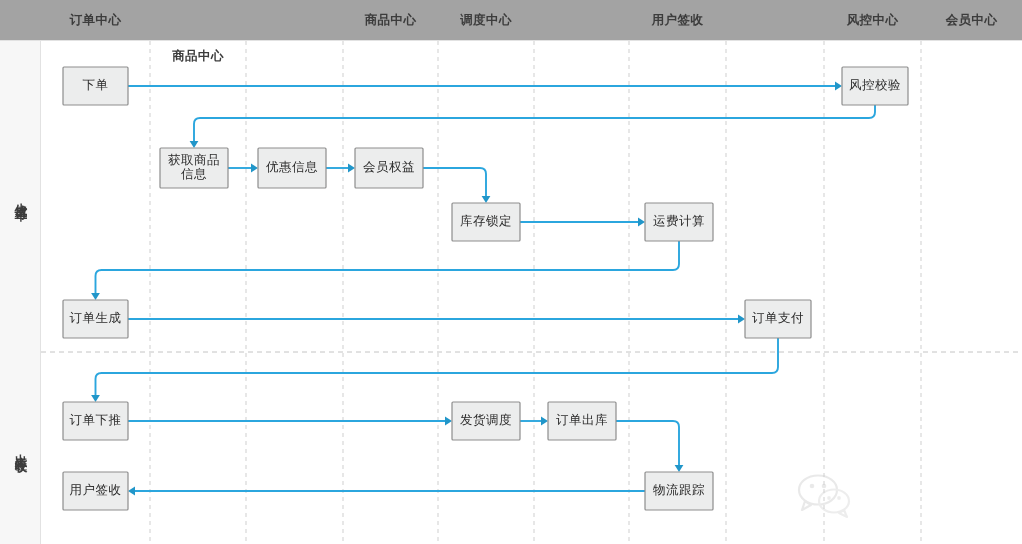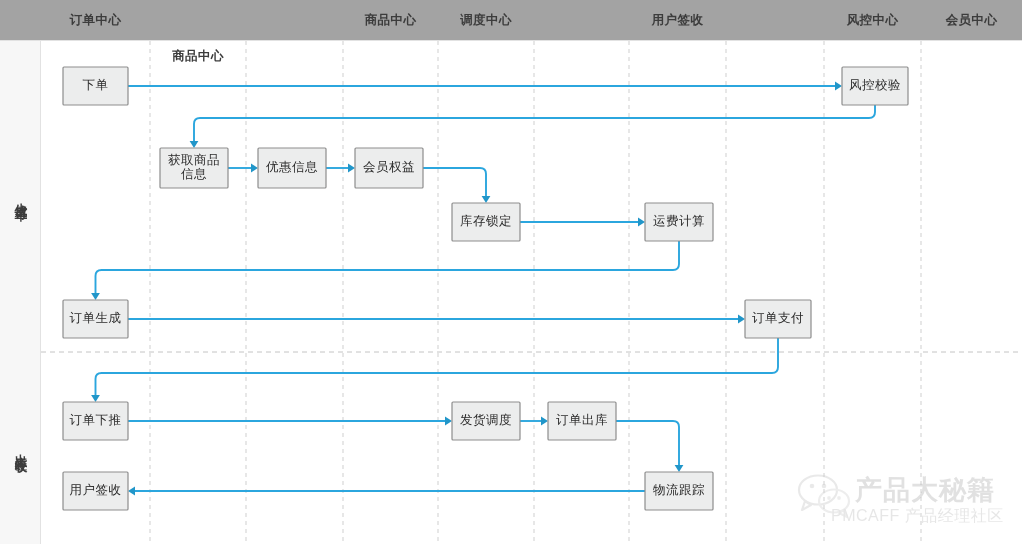--- a/index.html
+++ b/index.html
@@ -325,22 +325,20 @@
     <svg class="wm-icon" width="56" height="44" viewBox="0 0 56 44">
       <ellipse cx="21" cy="16" rx="19" ry="14.5" fill="none" stroke="#cccccc" stroke-width="2.2"></ellipse>
       <path d="M8 27 L5 36 L14 31 Z" fill="none" stroke="#cccccc" stroke-width="2.2" stroke-linejoin="round"></path>
       <circle cx="15" cy="12" r="2.3" fill="#cccccc"></circle>
       <circle cx="27" cy="12" r="2.3" fill="#cccccc"></circle>
       <ellipse cx="37" cy="27" rx="15" ry="11.5" fill="none" stroke="#d6d6d6" stroke-width="2.2"></ellipse>
       <path d="M47 36 L50 43 L42 39 Z" fill="none" stroke="#d6d6d6" stroke-width="2.2" stroke-linejoin="round"></path>
       <circle cx="32" cy="24" r="1.9" fill="#d6d6d6"></circle>
       <circle cx="42" cy="24" r="1.9" fill="#d6d6d6"></circle>
     </svg>
-    <div class="wm-main">产品大秘籍</div>
-    <div class="wm-sub">PMCAFF 产品经理社区</div>
   </div>
 
 <div class="lane-label" style="top: 41px; height: 311px;">
       <span>生成订单</span>
     </div>
     <div class="lane-label" style="top: 352px; height: 192px;">
       <span>出库签收</span>
     </div>
   </div>
 

